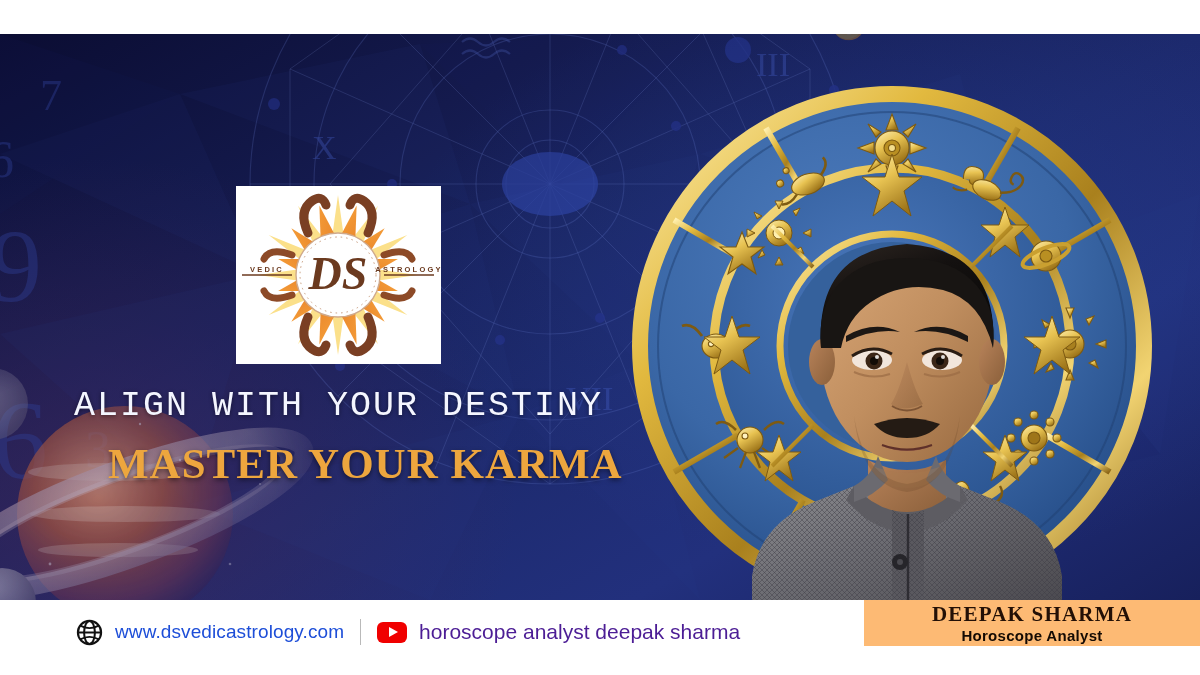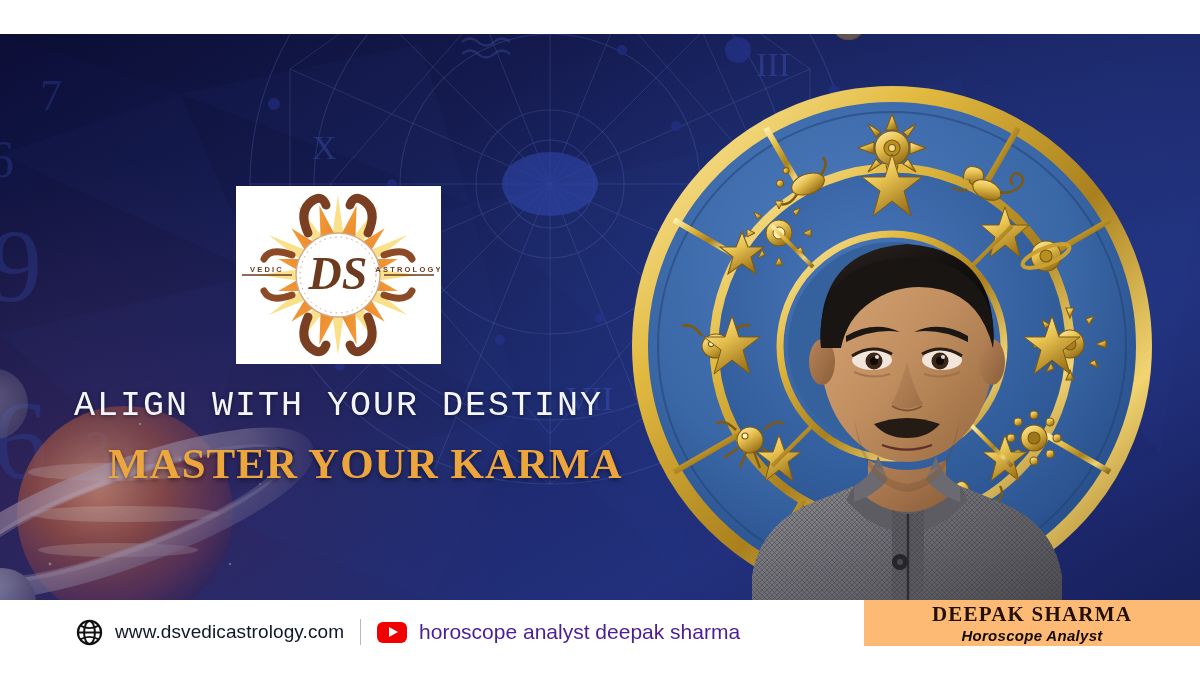--- a/index.html
+++ b/index.html
@@ -50,36 +50,36 @@
   .head-line1 { font-family:Liberation Mono, monospace; font-size:35px; letter-spacing:2.0px;
                 color:#f4f6ff; white-space:nowrap; text-shadow:0 1px 4px rgba(0,0,0,.45); }
   .head-line2 { font-family:"Liberation Serif", serif; font-size:43px; font-weight:700;
                 letter-spacing:1.0px; color:#eda63e; white-space:nowrap; margin-top:13px;
                 text-shadow:0 2px 5px rgba(0,0,0,.5);margin-left:34px; }
 
   
   .footer { position:absolute; left:0; top:600px; width:1200px; height:75px; background:#fff; }
   .footer-left { position:absolute; left:76px; top:10px; display:flex; align-items:center;
                  height:44px; gap:12px; }
-  .site-url { font-size:19px; color:#0f172a; letter-spacing:.1px; white-space:nowrap; }
+  .site-url { font-size:19px; color:#1d4ed8; letter-spacing:.1px; white-space:nowrap; }
   .vdiv { width:1px; height:26px; background:#b9b9b9; margin:0 4px; }
   .yt-name { font-size:21px; color:#4c1d95; white-space:nowrap; }
 
   .yt-icon { width:30px; height:21px; background:#F00000; border-radius:6px;
              display:flex; align-items:center; justify-content:center; }
   .yt-tri { width:0;height:0;border-left:9px solid #fff;border-top:5.5px solid transparent;
             border-bottom:5.5px solid transparent; margin-left:2px; }
 
   .badge { position:absolute; left:864px; top:600px; width:336px; height:46px;
            background:#fdba74; display:flex; flex-direction:column;
            align-items:center; justify-content:center; }
   .badge-name { font-family:"Liberation Serif", serif; font-size:21px; font-weight:700;
                 letter-spacing:1.2px; color:#231006; line-height:1; }
   .badge-role { font-size:15px; font-weight:700; color:#140a03; letter-spacing:.3px;
-                margin-top:3px; line-height:1;font-style:italic; }
+                margin-top:3px; line-height:1; }
 </style>
 </head>
 <body>
 
 <div class="canvas">
 
   <div class="banner">
 
     <svg class="poly" viewBox="0 0 1200 566" preserveAspectRatio="none">
       <g fill="#2c3f8f" fill-opacity="0.30">

